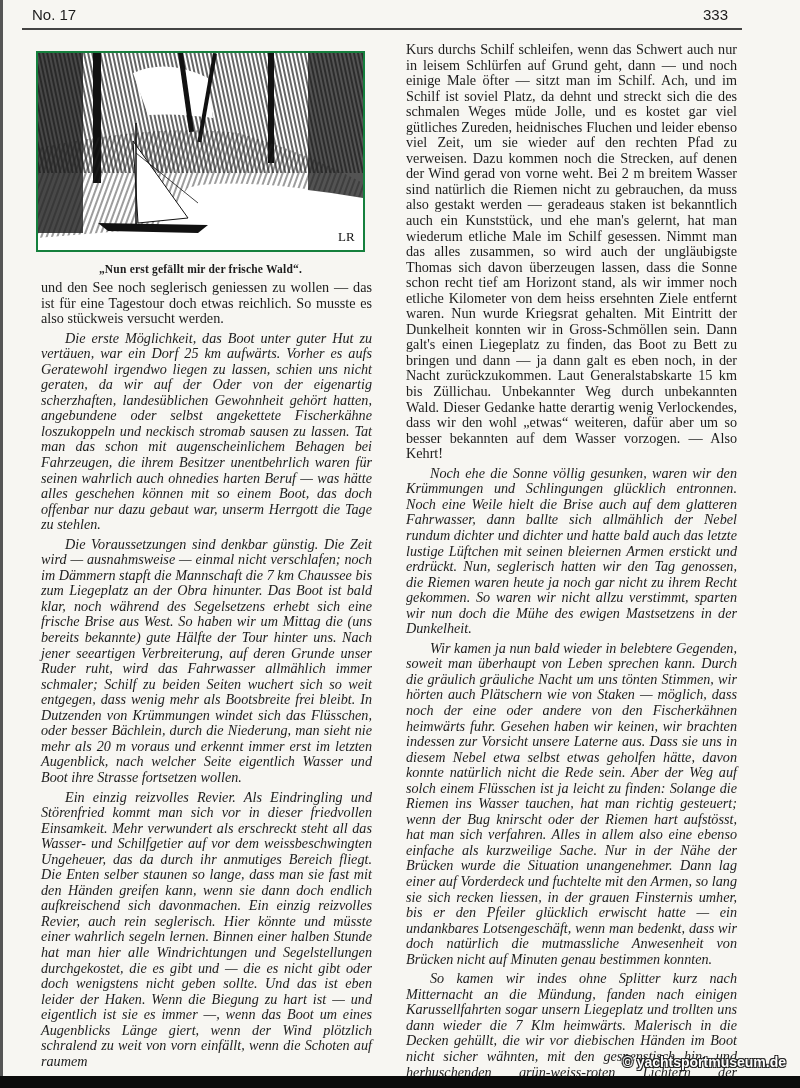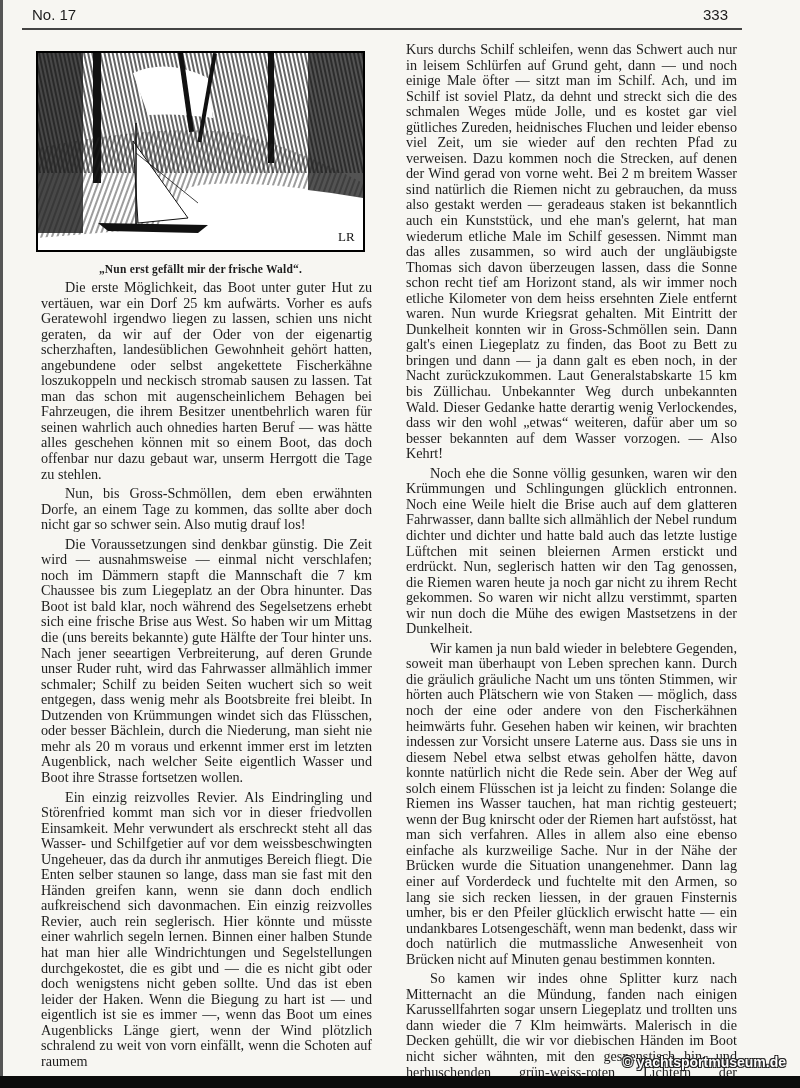--- a/index.html
+++ b/index.html
@@ -13,24 +13,24 @@
   .header { position: absolute; top: 6px; left: 32px; width: 696px; height: 20px; font-family: "Liberation Sans", sans-serif; font-size: 15px; }
   .header .no { position: absolute; left: 0; top: 0; }
   .header .title { position: absolute; left: 0; width: 100%; text-align: center; top: 0; letter-spacing: 0.3px; }
   .header .page { position: absolute; right: 0; top: 0; text-align: center; }
   .header-rule { position: absolute; top: 28px; left: 22px; width: 720px; height: 2px; background: #444; }
   .col { position: absolute; font-size: 14.2px; line-height: 15.55px; text-align: justify; }
   .col-left { left: 37px; top: 276px; width: 339px; }
   .col-right { left: 402px; top: 38px; width: 339px; }
   .col p { margin: 4px; text-indent: 0; }
   .col p.indent { text-indent: 24px; }
-  .col p + p { margin-top: 3px; }
+  .col p + p { margin-top: 3px; font-style: italic; }
   .illus {
     position: absolute; left: 36px; top: 51px; width: 329px; height: 201px;
-    border: 2px solid #000000; box-sizing: border-box; overflow: hidden; background: #fff;
+    border: 2px solid #15803d; box-sizing: border-box; overflow: hidden; background: #fff;
   }
   .caption { position: absolute; left: 36px; top: 263px; width: 329px; text-align: center; font-weight: bold; font-size: 11.5px; letter-spacing: 0.2px; }
   .watermark {
     position: absolute; right: 14px; top: 1054px; font-family: "Liberation Sans", sans-serif;
     font-size: 14px; font-weight: bold; color: #fff;
     text-shadow: -1px -1px 0 #222, 1px -1px 0 #222, -1px 1px 0 #222, 1px 1px 0 #222;
   }
   .bottom-bar { position: absolute; left: 0; bottom: 0; width: 800px; height: 12px; background: #0c0c0c; }
 </style>
 </head>
@@ -75,22 +75,22 @@
     <line x1="98" y1="70" x2="98" y2="172" stroke="#111" stroke-width="1.5"></line>
     <line x1="98" y1="100" x2="160" y2="150" stroke="#111" stroke-width="0.8"></line>
     <path d="M60 170 L170 172 L160 180 L70 178 Z" fill="#111"></path>
 
     <text x="300" y="188" font-size="13" font-family="Liberation Serif, serif" fill="#111">LR</text>
   </svg>
 </div>
 <div class="caption">„Nun erst gefällt mir der frische Wald“.</div>
 
 <div class="col col-left">
+  <p>und den See noch seglerisch geniessen zu wollen — das ist für eine Tagestour doch etwas reichlich. So musste es also stückweis versucht werden.</p>
   <p class="indent">Die erste Möglichkeit, das Boot unter guter Hut zu vertäuen, war ein Dorf 25 km aufwärts. Vorher es aufs Geratewohl irgendwo liegen zu lassen, schien uns nicht geraten, da wir auf der Oder von der eigenartig scherzhaften, landesüblichen Gewohnheit gehört hatten, angebundene oder selbst angekettete Fischerkähne loszukoppeln und neckisch stromab sausen zu lassen. Tat man das schon mit augenscheinlichem Behagen bei Fahrzeugen, die ihrem Besitzer unentbehrlich waren für seinen wahrlich auch ohnedies harten Beruf — was hätte alles geschehen können mit so einem Boot, das doch offenbar nur dazu gebaut war, unserm Herrgott die Tage zu stehlen.</p>
-  <p class="indent">Nun, bis Gross-Schmöllen, dem eben erwähnten Dorfe, an einem Tage zu kommen, das sollte aber doch nicht gar so schwer sein. Also mutig drauf los!</p>
   <p class="indent">Die Voraussetzungen sind denkbar günstig. Die Zeit wird — ausnahmsweise — einmal nicht verschlafen; noch im Dämmern stapft die Mannschaft die 7 km Chaussee bis zum Liegeplatz an der Obra hinunter. Das Boot ist bald klar, noch während des Segelsetzens erhebt sich eine frische Brise aus West. So haben wir um Mittag die (uns bereits bekannte) gute Hälfte der Tour hinter uns. Nach jener seeartigen Verbreiterung, auf deren Grunde unser Ruder ruht, wird das Fahrwasser allmählich immer schmaler; Schilf zu beiden Seiten wuchert sich so weit entgegen, dass wenig mehr als Bootsbreite frei bleibt. In Dutzenden von Krümmungen windet sich das Flüsschen, oder besser Bächlein, durch die Niederung, man sieht nie mehr als 20 m voraus und erkennt immer erst im letzten Augenblick, nach welcher Seite eigentlich Wasser und Boot ihre Strasse fortsetzen wollen.</p>
   <p class="indent">Ein einzig reizvolles Revier. Als Eindringling und Störenfried kommt man sich vor in dieser friedvollen Einsamkeit. Mehr verwundert als erschreckt steht all das Wasser- und Schilfgetier auf vor dem weissbeschwingten Ungeheuer, das da durch ihr anmutiges Bereich fliegt. Die Enten selber staunen so lange, dass man sie fast mit den Händen greifen kann, wenn sie dann doch endlich aufkreischend sich davonmachen. Ein einzig reizvolles Revier, auch rein seglerisch. Hier könnte und müsste einer wahrlich segeln lernen. Binnen einer halben Stunde hat man hier alle Windrichtungen und Segelstellungen durchgekostet, die es gibt und — die es nicht gibt oder doch wenigstens nicht geben sollte. Und das ist eben leider der Haken. Wenn die Biegung zu hart ist — und eigentlich ist sie es immer —, wenn das Boot um eines Augenblicks Länge giert, wenn der Wind plötzlich schralend zu weit von vorn einfällt, wenn die Schoten auf raumem</p>
 </div>
 
 <div class="col col-right">
   <p>Kurs durchs Schilf schleifen, wenn das Schwert auch nur in leisem Schlürfen auf Grund geht, dann — und noch einige Male öfter — sitzt man im Schilf. Ach, und im Schilf ist soviel Platz, da dehnt und streckt sich die des schmalen Weges müde Jolle, und es kostet gar viel gütliches Zureden, heidnisches Fluchen und leider ebenso viel Zeit, um sie wieder auf den rechten Pfad zu verweisen. Dazu kommen noch die Strecken, auf denen der Wind gerad von vorne weht. Bei 2 m breitem Wasser sind natürlich die Riemen nicht zu gebrauchen, da muss also gestakt werden — geradeaus staken ist bekanntlich auch ein Kunststück, und ehe man's gelernt, hat man wiederum etliche Male im Schilf gesessen. Nimmt man das alles zusammen, so wird auch der ungläubigste Thomas sich davon überzeugen lassen, dass die Sonne schon recht tief am Horizont stand, als wir immer noch etliche Kilometer von dem heiss ersehnten Ziele entfernt waren. Nun wurde Kriegsrat gehalten. Mit Eintritt der Dunkelheit konnten wir in Gross-Schmöllen sein. Dann galt's einen Liegeplatz zu finden, das Boot zu Bett zu bringen und dann — ja dann galt es eben noch, in der Nacht zurückzukommen. Laut Generalstabskarte 15 km bis Züllichau. Unbekannter Weg durch unbekannten Wald. Dieser Gedanke hatte derartig wenig Verlockendes, dass wir den wohl „etwas“ weiteren, dafür aber um so besser bekannten auf dem Wasser vorzogen. — Also Kehrt!</p>
   <p class="indent">Noch ehe die Sonne völlig gesunken, waren wir den Krümmungen und Schlingungen glücklich entronnen. Noch eine Weile hielt die Brise auch auf dem glatteren Fahrwasser, dann ballte sich allmählich der Nebel rundum dichter und dichter und hatte bald auch das letzte lustige Lüftchen mit seinen bleiernen Armen erstickt und erdrückt. Nun, seglerisch hatten wir den Tag genossen, die Riemen waren heute ja noch gar nicht zu ihrem Recht gekommen. So waren wir nicht allzu verstimmt, sparten wir nun doch die Mühe des ewigen Mastsetzens in der Dunkelheit.</p>
   <p class="indent">Wir kamen ja nun bald wieder in belebtere Gegenden, soweit man überhaupt von Leben sprechen kann. Durch die gräulich gräuliche Nacht um uns tönten Stimmen, wir hörten auch Plätschern wie von Staken — möglich, dass noch der eine oder andere von den Fischerkähnen heimwärts fuhr. Gesehen haben wir keinen, wir brachten indessen zur Vorsicht unsere Laterne aus. Dass sie uns in diesem Nebel etwa selbst etwas geholfen hätte, davon konnte natürlich nicht die Rede sein. Aber der Weg auf solch einem Flüsschen ist ja leicht zu finden: Solange die Riemen ins Wasser tauchen, hat man richtig gesteuert; wenn der Bug knirscht oder der Riemen hart aufstösst, hat man sich verfahren. Alles in allem also eine ebenso einfache als kurzweilige Sache. Nur in der Nähe der Brücken wurde die Situation unangenehmer. Dann lag einer auf Vorderdeck und fuchtelte mit den Armen, so lang sie sich recken liessen, in der grauen Finsternis umher, bis er den Pfeiler glücklich erwischt hatte — ein undankbares Lotsengeschäft, wenn man bedenkt, dass wir doch natürlich die mutmassliche Anwesenheit von Brücken nicht auf Minuten genau bestimmen konnten.</p>
   <p class="indent">So kamen wir indes ohne Splitter kurz nach Mitternacht an die Mündung, fanden nach einigen Karussellfahrten sogar unsern Liegeplatz und trollten uns dann wieder die 7 Klm heimwärts. Malerisch in die Decken gehüllt, die wir vor diebischen Händen im Boot nicht sicher wähnten, mit den gespenstisch hin- und herhuschenden grün-weiss-roten Lichtern der Bootslaterne, die uns den Weg wies — so mögen wir wohl einen grotesken Anblick abgegeben haben, und manch sonntäglich Pärlein, das noch lustwandelte, floh entsetzt waldeinwärts vor der nächtlichen Karawane. (Fortsetzung folgt.)</p>
 </div>

